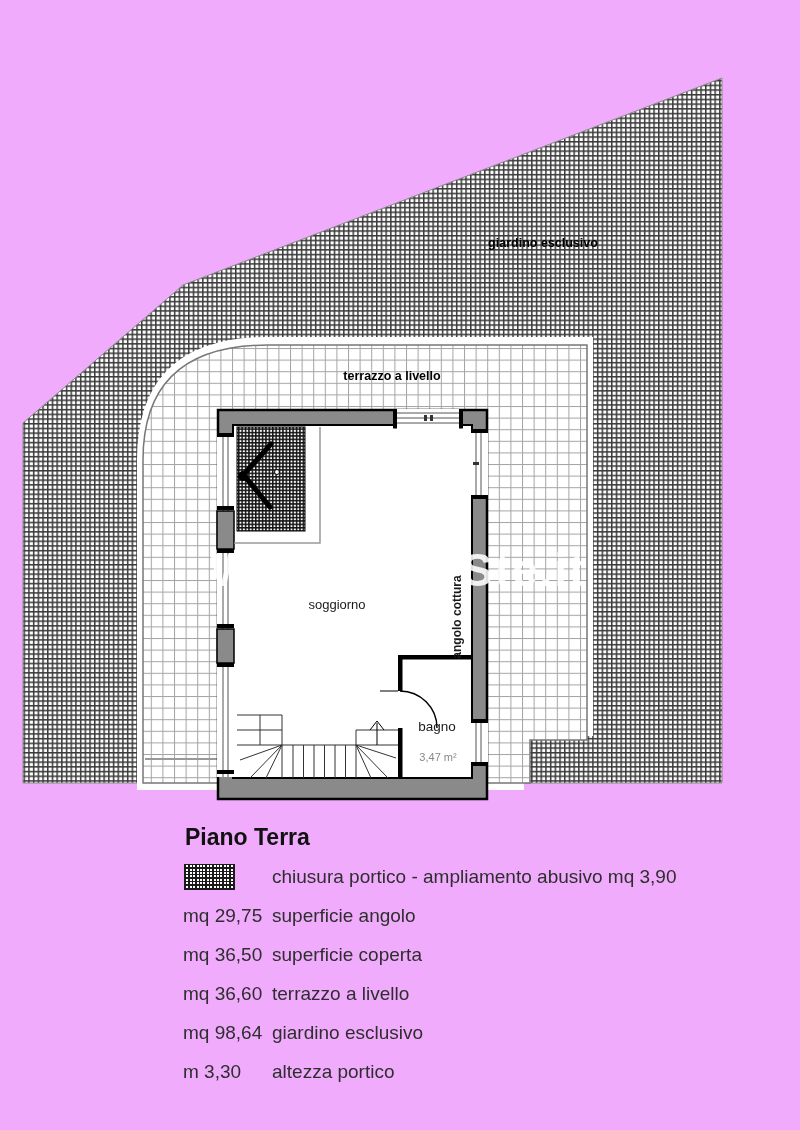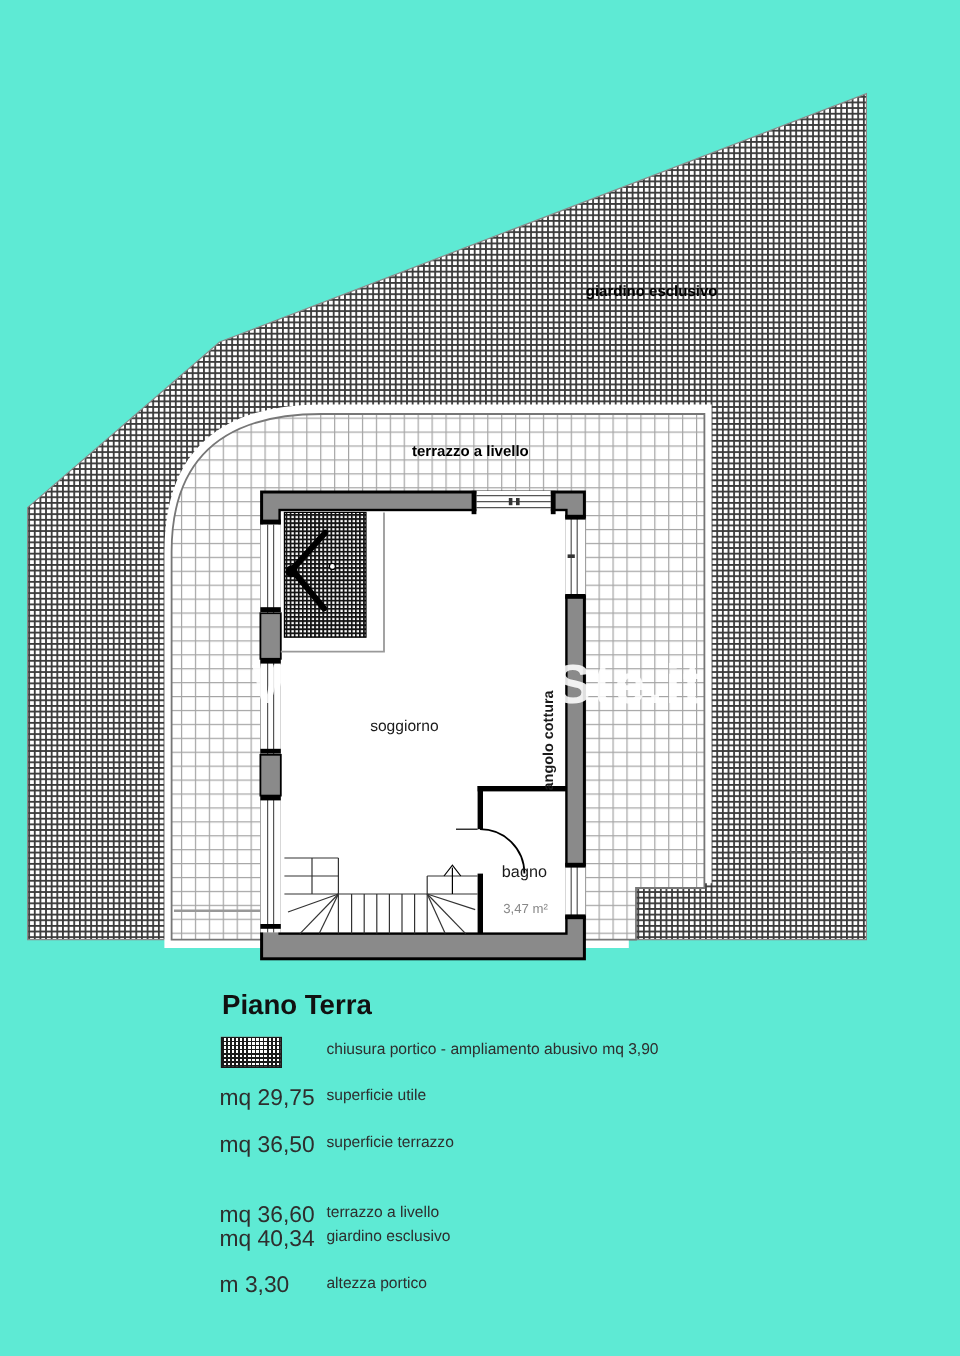--- a/index.html
+++ b/index.html
@@ -1,28 +1,28 @@
 <!DOCTYPE html>
 <html><head>
 <meta charset="utf-8">
 <style>
   html,body{margin:0;padding:0;background:#fff;}
-  #page{position:relative;width:800px;height:1130px;background:#5eead4;overflow:hidden;
+  #page{position:relative;width:800px;height:1130px;background:#f0abfc;overflow:hidden;
         font-family:"Liberation Sans", sans-serif;}
   #plan-svg{position:absolute;left:0;top:0;}
   .legend{position:absolute;left:0;top:0;width:800px;height:382px;}
   .legend-title{position:absolute;left:185px;top:824px;font-size:23px;font-weight:bold;color:#111;}
   .legend-swatch{position:absolute;left:184px;top:864px;width:49px;height:24px;
     background-color:#fff;border:1px solid #1a1a1a;
     background-image:
       repeating-linear-gradient(0deg,#1a1a1a 0 1.4px,transparent 1.4px 3.4px),
       repeating-linear-gradient(90deg,#1a1a1a 0 1.4px,transparent 1.4px 3.4px);}
-  .legend-row-label{position:absolute;left:272px;font-size:13px;color:#2e2e2e;white-space:nowrap;}
+  .legend-row-label{position:absolute;left:272px;font-size:19px;color:#2e2e2e;white-space:nowrap;}
   .legend-val{position:absolute;left:183px;font-size:19px;color:#2e2e2e;white-space:nowrap;}
-  .r0{top:866px;} .r1{top:905px;} .r2{top:944px;text-align:right;} .r3{top:983px;margin-top:19px;} .r4{top:1022px;} .r5{top:1061px;}
+  .r0{top:866px;} .r1{top:905px;} .r2{top:944px;text-align:right;} .r3{top:983px;} .r4{top:1022px;} .r5{top:1061px;}
   text{font-family:"Liberation Sans", sans-serif;}
 </style>
 </head>
 <body>
 
 <div id="page">
 
   <svg id="plan-svg" width="800" height="830" viewBox="0 0 800 830">
     <defs>
       <pattern id="pGarden" width="4.7" height="4.7" patternUnits="userSpaceOnUse">
@@ -157,28 +157,28 @@
       <text x="462" y="586" letter-spacing="2">Ste.it</text>
     </g>
   </svg>
 
   <div class="legend">
     <div class="legend-title">Piano Terra</div>
     <div class="legend-swatch"></div>
     <div class="legend-row-label r0">chiusura portico - ampliamento abusivo mq 3,90</div>
 
     <div class="legend-val r1">mq 29,75</div>
-    <div class="legend-row-label r1">superficie utile</div>
+    <div class="legend-row-label r1">superficie angolo</div>
 
     <div class="legend-val r2">mq 36,50</div>
-    <div class="legend-row-label r2">superficie terrazzo</div>
+    <div class="legend-row-label r2">superficie coperta</div>
 
     <div class="legend-val r3">mq 36,60</div>
     <div class="legend-row-label r3">terrazzo a livello</div>
 
-    <div class="legend-val r4">mq 40,34</div>
+    <div class="legend-val r4">mq 98,64</div>
     <div class="legend-row-label r4">giardino esclusivo</div>
 
     <div class="legend-val r5">m 3,30</div>
     <div class="legend-row-label r5">altezza portico</div>
   </div>
 
 </div>
 
 </body></html>

